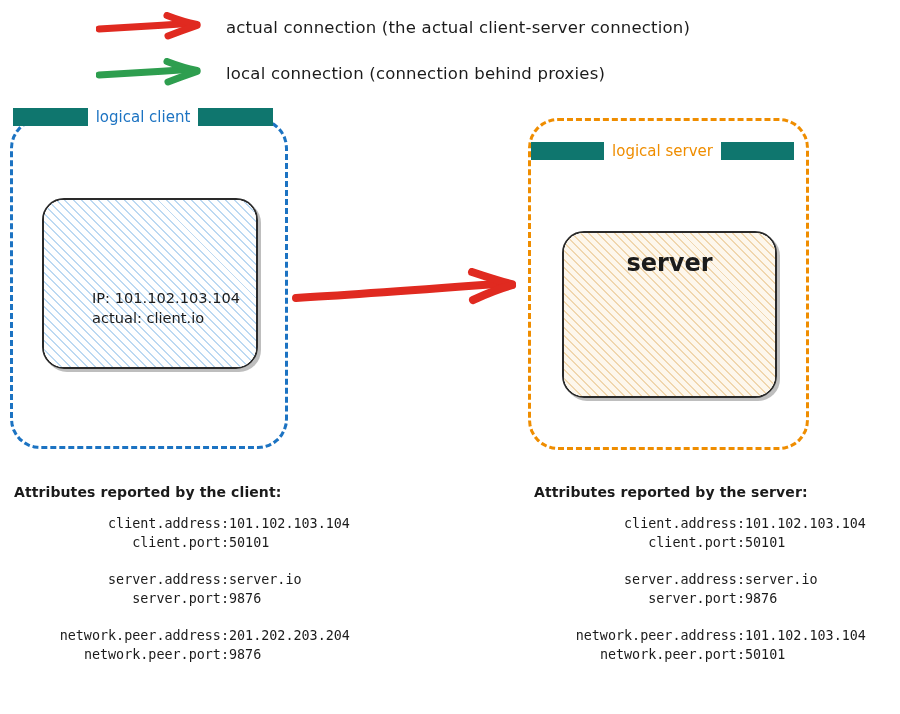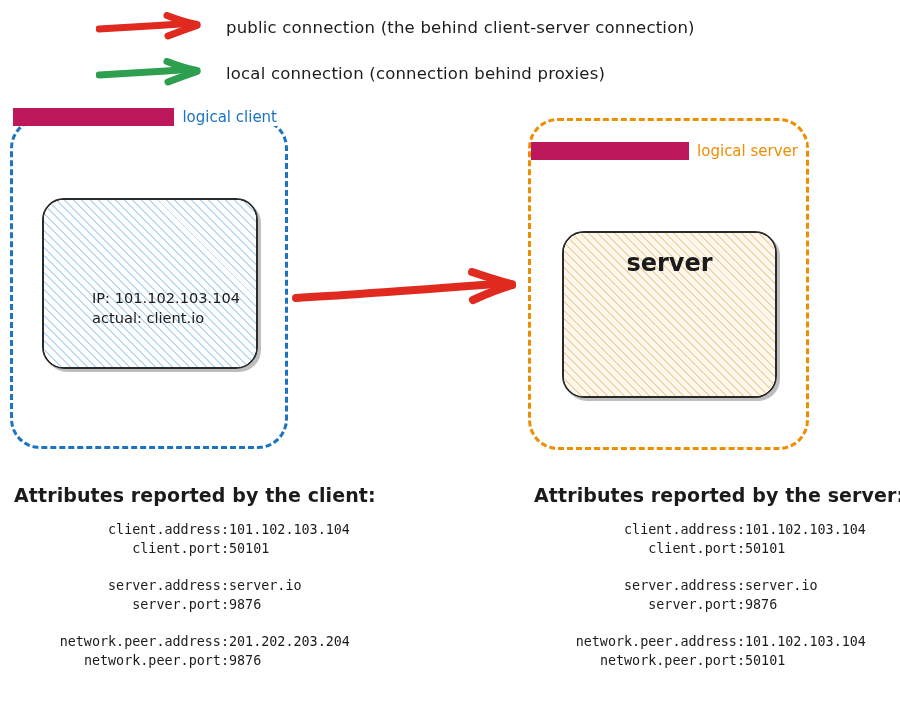--- a/index.html
+++ b/index.html
@@ -23,23 +23,23 @@
     letter-spacing:0.2px;
     color:#1b1b1b;
     white-space:nowrap;
   }
 
   
   .logical-box{position:absolute;border-style:dashed;border-width:3px;border-radius:30px;background:transparent;}
   #logical-client{left:10px;top:118px;width:272px;height:325px;border-color:#1c73c2;}
   #logical-server{left:528px;top:118px;width:275px;height:326px;border-color:#ef8d00;}
   .logical-title{
-    position:absolute;top:-13px;left:0;right:0;text-align:right;
-    font-family:"DejaVu Sans", sans-serif;
-    font-size:15px;background:#be185d;display:block;
+    position:absolute;top:-13px;left:0;right:12px;text-align:center;
+    font-family:"DejaVu Sans", sans-serif;
+    font-size:15px;background:#0f766e;display:block;
   }
   .logical-title span{background:#fff;padding:0 8px;}
   #logical-client .logical-title{color:#1c73c2;}
   #logical-server .logical-title{color:#ef8d00;margin-top:34px;}
 
   
   .node{
     position:absolute;border-radius:22px;
     border:2.4px solid #2a2a2a;
     box-shadow:3px 3px 0 rgba(40,40,40,.30);
@@ -77,21 +77,21 @@
 
   
   #main-arrow{position:absolute;left:290px;top:268px;width:230px;height:50px;}
 
   
   .attr-block{position:absolute;}
   #attrs-client{left:14px;top:484px;}
   #attrs-server{left:534px;top:484px;}
   .attr-heading{
     font-family:"DejaVu Sans", sans-serif;
-    font-size:19px;font-weight:600;letter-spacing:.1px;
+    font-size:14px;font-weight:600;letter-spacing:.1px;
     color:#1b1b1b;margin:0 0 14px 0;white-space:nowrap;
   }
   table.attr-table{border-collapse:collapse;}
   table.attr-table td{
     font-family:"DejaVu Sans Mono", monospace;
     font-size:13.4px;line-height:19px;
     color:#1b1b1b;padding:0;vertical-align:top;white-space:pre;
   }
   td.attr-key{padding-right:10px;text-align:right;}
   #attrs-client td.attr-key{width:215px;}
@@ -102,21 +102,21 @@
 <body>
 
 <div class="stage">
 
   <div class="legend-row" id="legend-public">
     <svg class="legend-arrow" viewBox="0 0 112 30">
       <path d="M3 17 C 30 15.5, 62 13.4, 92 11.6" stroke="#e02a20" stroke-width="7" stroke-linecap="round" fill="none"></path>
       <path d="M71 3.5 C 80 7, 91 10.5, 101 12.4" stroke="#e02a20" stroke-width="7" stroke-linecap="round" fill="none"></path>
       <path d="M72 24 C 81 20.5, 92 16.5, 101 13.4" stroke="#e02a20" stroke-width="7" stroke-linecap="round" fill="none"></path>
     </svg>
-    <div class="legend-label">public connection (the behind client-server connection)</div>
+    <div class="legend-label">actual connection (the actual client-server connection)</div>
   </div>
 
   <div class="legend-row" id="legend-local">
     <svg class="legend-arrow" viewBox="0 0 112 30">
       <path d="M3 17 C 30 15.5, 62 13.4, 92 11.6" stroke="#2e9e4f" stroke-width="7" stroke-linecap="round" fill="none"></path>
       <path d="M71 3.5 C 80 7, 91 10.5, 101 12.4" stroke="#2e9e4f" stroke-width="7" stroke-linecap="round" fill="none"></path>
       <path d="M72 24 C 81 20.5, 92 16.5, 101 13.4" stroke="#2e9e4f" stroke-width="7" stroke-linecap="round" fill="none"></path>
     </svg>
     <div class="legend-label">local connection (connection behind proxies)</div>
   </div>

